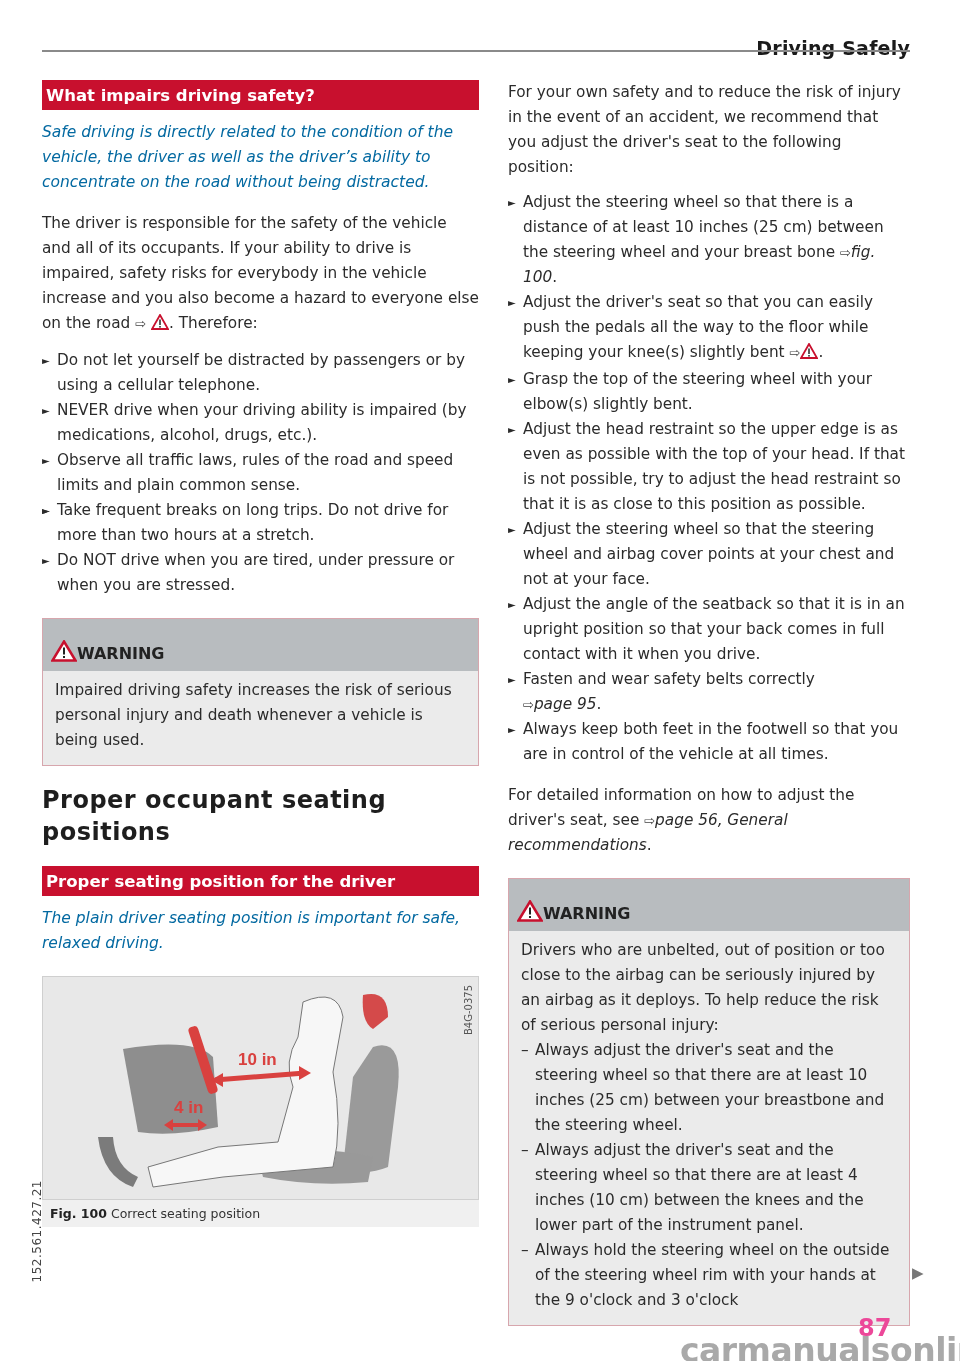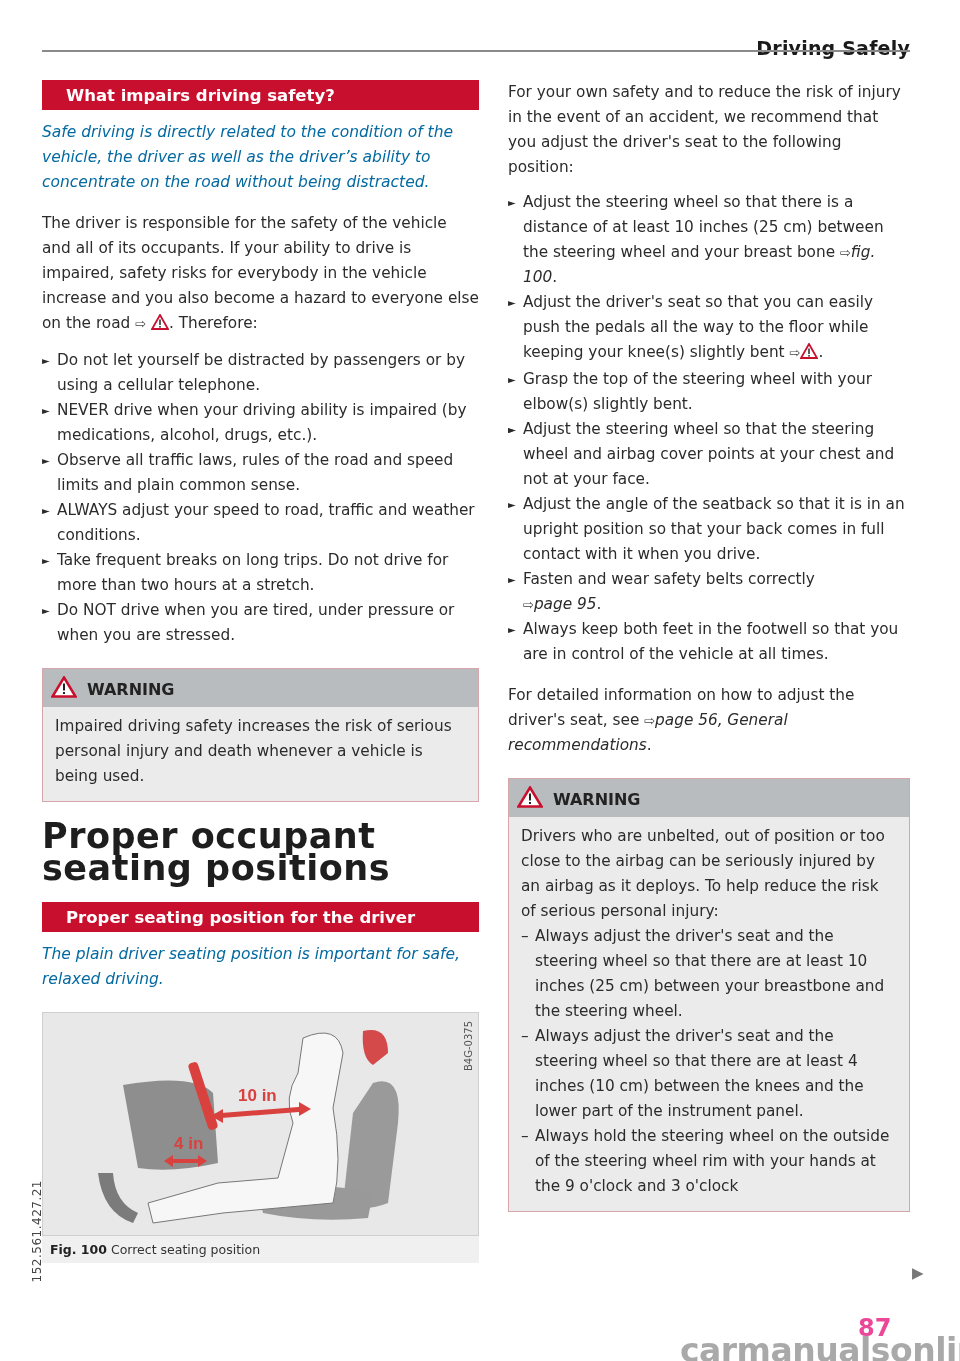--- a/index.html
+++ b/index.html
@@ -3,36 +3,36 @@
 <meta charset="utf-8">
 <style>
   html, body { margin: 0; padding: 0; background: #ffffff; }
   body { width: 960px; height: 1361px; position: relative; overflow: hidden;
          font-family: "DejaVu Sans", sans-serif; color: #2b2b2b; }
   .header-title { position: absolute; right: 50px; top: 37px; font-size: 19px; font-weight: bold; color: #1a1a1a; letter-spacing: 0.2px; }
   .header-rule { position: absolute; left: 42px; right: 50px; top: 50px; height: 2px; background: #8a8a8a; }
   .col { position: absolute; top: 0; }
   .left { left: 42px; width: 437px; }
   .right { left: 508px; width: 402px; }
-  .redbar { background: #c8102e; color: #ffffff; font-weight: bold; font-size: 16.5px; padding: 6px 8px 5px 24px; }
+  .redbar { background: #c8102e; color: #ffffff; font-weight: bold; font-size: 16.5px; padding: 6px 8px 5px 4px; }
   .intro { font-style: italic; font-size: 15.5px; line-height: 25px; margin: 10px 0 0 0; color: #0369a1; }
   p { margin: 0; font-size: 15.3px; line-height: 25px; }
   ul.bul { list-style: none; padding: 0; margin: 0; }
   ul.bul li { position: relative; padding-left: 15px; font-size: 15.3px; line-height: 25px; }
   ul.bul li .mk { position: absolute; left: 0; top: 0; font-size: 10px; }
   .ref { font-style: italic; }
   .arrow { font-style: normal; font-size: 13px; color: #444; }
   .tri { display: inline-block; vertical-align: -2px; }
   .warn { border: 1.5px solid #d7a6ad; background: #ebebeb; }
-  .warn-head { background: #b8bcbf; padding: 7px 8px 5px 8px; font-weight: bold; font-size: 16px; color: #222; display: flex; align-items: center; gap: 10px; }
+  .warn-head { background: #b8bcbf; padding: 21px 8px 5px 8px; font-weight: bold; font-size: 16px; color: #222; display: flex; align-items: center; }
   .warn-body { padding: 7px 12px 12px 12px; font-size: 15.3px; line-height: 25px; }
   ul.dash { list-style: none; padding: 0; margin: 0; }
   ul.dash li { position: relative; padding-left: 14px; }
   ul.dash li .mk { position: absolute; left: 0; top: 0; }
-  .h1 { font-size: 35px; font-weight: bold; line-height: 32px; color: #1e1e1e; letter-spacing: 0.5px; }
+  .h1 { font-size: 24px; font-weight: bold; line-height: 32px; color: #1e1e1e; letter-spacing: 0.5px; }
   .figure { border: 1px solid #cfcfcf; background: #e8e8e8; position: relative; height: 222px; padding-left: 46px; }
   .fig-code { position: absolute; right: 4px; top: 8px; writing-mode: vertical-rl; transform: rotate(180deg); font-size: 10px; color: #555; }
   .caption { background: #f0f0f0; font-size: 12.5px; padding: 6px 8px; color: #333; }
   .caption b { color: #222; }
   .side-code { position: absolute; left: 30px; top: 1180px; writing-mode: vertical-rl; transform: rotate(180deg); font-size: 12px; color: #444; letter-spacing: 0.5px; }
   .page-num { position: absolute; left: 858px; top: 1314px; font-size: 24px; font-weight: bold; color: #ec4899; }
   .watermark { position: absolute; left: 680px; top: 1331px; font-size: 33px; color: #a9a9a9; font-weight: bold; letter-spacing: -0.5px; }
   .cont-arrow { position: absolute; left: 912px; top: 1264px; color: #777; font-size: 15px; }
 </style>
 </head>
@@ -53,21 +53,21 @@
             <polygon points="9,1 17,15 1,15" fill="none" stroke="#c8102e" stroke-width="1.8"></polygon>
             <rect x="8.2" y="5.5" width="1.6" height="5.5" fill="#333"></rect>
             <rect x="8.2" y="12" width="1.6" height="1.6" fill="#333"></rect>
           </svg>
       </span><span>. Therefore:</span>
     </p>
     <ul class="bul" style="margin-top:10px;">
       <li><span class="mk">►</span><span>Do not let yourself be distracted by passengers or by using a cellular telephone.</span></li>
       <li><span class="mk">►</span><span>NEVER drive when your driving ability is impaired (by medications, alcohol, drugs, etc.).</span></li>
       <li><span class="mk">►</span><span>Observe all traffic laws, rules of the road and speed limits and plain common sense.</span></li>
-      <li><span class="mk">►</span><span>ALWAYS adjust your speed to road, traffic and weather conditions.</span></li>
+      <li><span class="mk">►</span></li>
       <li><span class="mk">►</span><span>Take frequent breaks on long trips. Do not drive for more than two hours at a stretch.</span></li>
       <li><span class="mk">►</span><span>Do NOT drive when you are tired, under pressure or when you are stressed.</span></li>
     </ul>
     <div class="warn" style="margin-top:20px;">
       <div class="warn-head">
         <span><svg width="26" height="22" viewBox="0 0 26 22">
               <polygon points="13,1.5 24.5,20.5 1.5,20.5" fill="#fff" stroke="#c8102e" stroke-width="2.5"></polygon>
               <rect x="12" y="7.5" width="2" height="7" fill="#222"></rect>
               <rect x="12" y="16" width="2" height="2" fill="#222"></rect>
             </svg></span>
@@ -112,21 +112,21 @@
   <div style="position:absolute; top:80px; left:0; width:402px;">
     <p>For your own safety and to reduce the risk of injury in the event of an accident, we recommend that you adjust the driver's seat to the following position:</p>
     <ul class="bul" style="margin-top:10px;">
       <li><span class="mk">►</span><span>Adjust the steering wheel so that there is a distance of at least 10 inches (25 cm) between the steering wheel and your breast bone</span> <span class="arrow">⇨</span><span class="ref">fig. 100</span><span>.</span></li>
       <li><span class="mk">►</span><span>Adjust the driver's seat so that you can easily push the pedals all the way to the floor while keeping your knee(s) slightly bent</span> <span class="arrow">⇨</span><span class="tri"><svg width="18" height="16" viewBox="0 0 18 16">
               <polygon points="9,1 17,15 1,15" fill="none" stroke="#c8102e" stroke-width="1.8"></polygon>
               <rect x="8.2" y="5.5" width="1.6" height="5.5" fill="#333"></rect>
               <rect x="8.2" y="12" width="1.6" height="1.6" fill="#333"></rect>
             </svg></span><span>.</span></li>
       <li><span class="mk">►</span><span>Grasp the top of the steering wheel with your elbow(s) slightly bent.</span></li>
-      <li><span class="mk">►</span></li>
+      <li><span class="mk">►</span><span>Adjust the head restraint so the upper edge is as even as possible with the top of your head. If that is not possible, try to adjust the head restraint so that it is as close to this position as possible.</span></li>
       <li><span class="mk">►</span><span>Adjust the steering wheel so that the steering wheel and airbag cover points at your chest and not at your face.</span></li>
       <li><span class="mk">►</span><span>Adjust the angle of the seatback so that it is in an upright position so that your back comes in full contact with it when you drive.</span></li>
       <li><span class="mk">►</span><span>Fasten and wear safety belts correctly</span><br><span class="arrow">⇨</span><span class="ref">page 95</span><span>.</span></li>
       <li><span class="mk">►</span><span>Always keep both feet in the footwell so that you are in control of the vehicle at all times.</span></li>
     </ul>
     <p style="margin-top:16px;">
       <span>For detailed information on how to adjust the driver's seat, see</span>
       <span class="arrow">⇨</span><span class="ref">page 56, General recommendations</span><span>.</span>
     </p>
     <div class="warn" style="margin-top:20px;">

